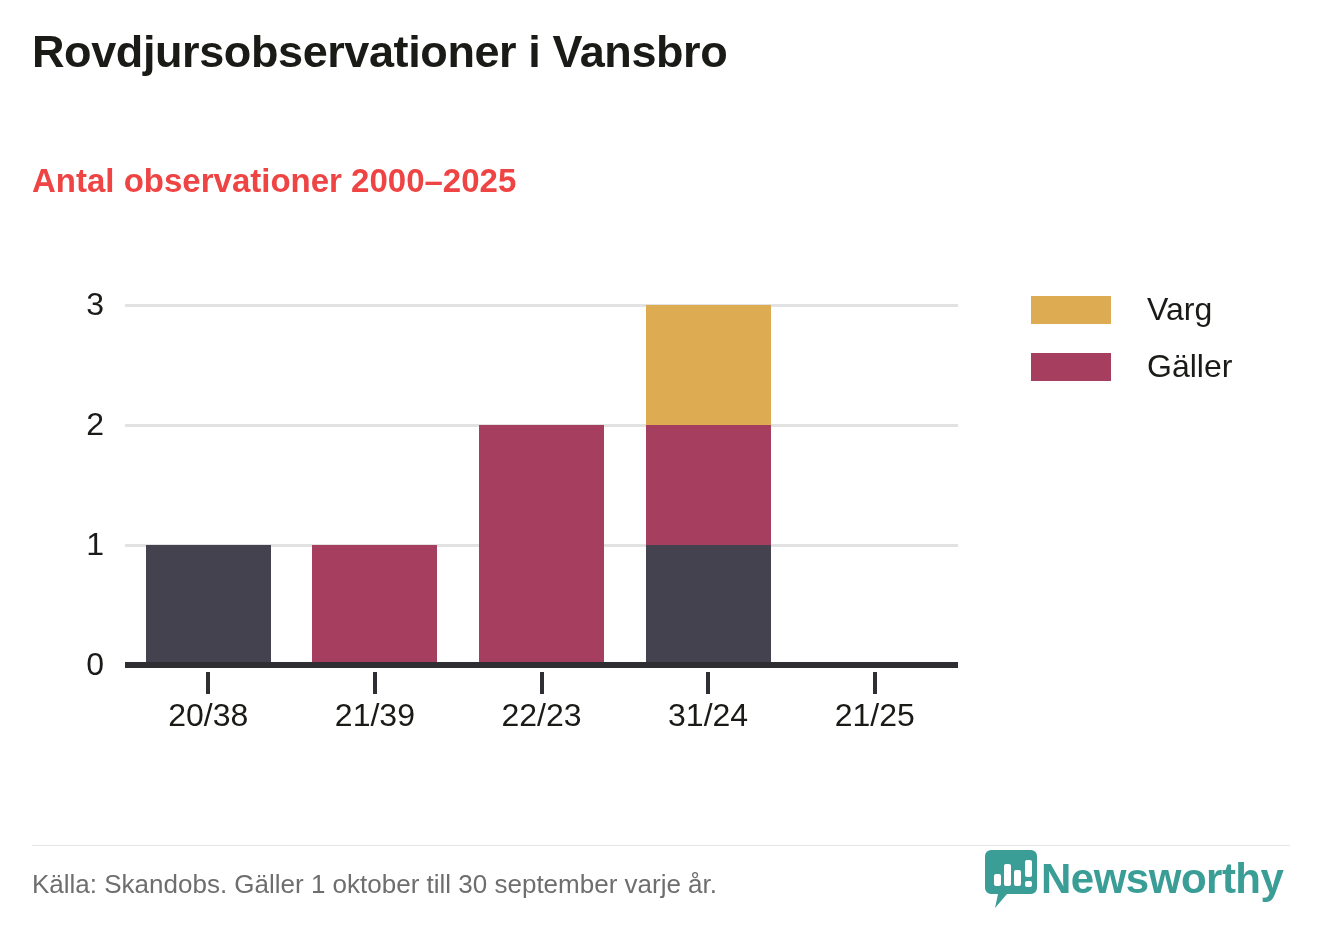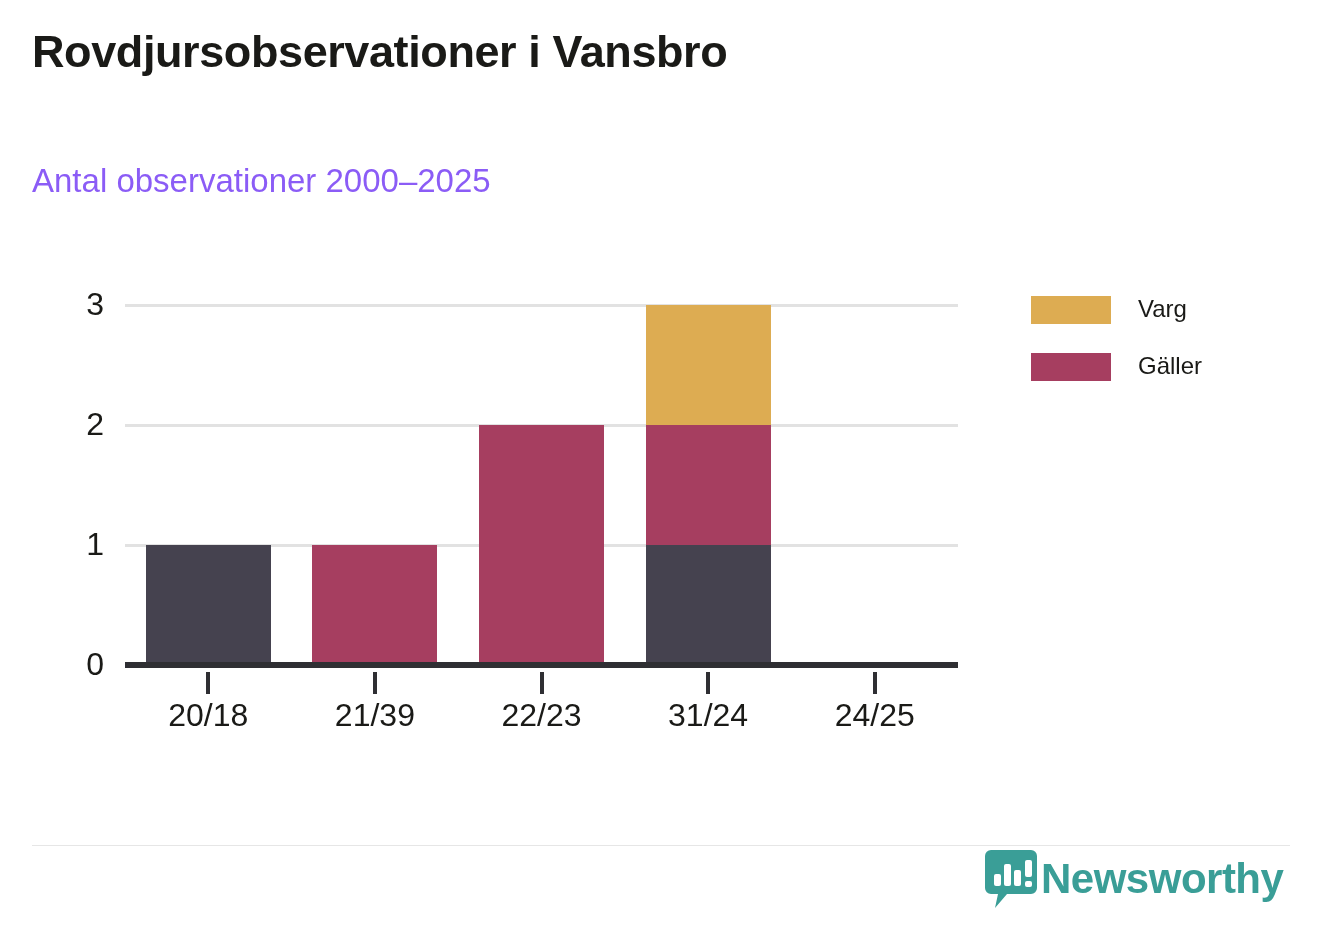--- a/index.html
+++ b/index.html
@@ -33,22 +33,22 @@
     font-weight: bold;
     letter-spacing: -0.4px;
     color: #1a1a17;
     white-space: nowrap;
   }
   #chart-subtitle {
     position: absolute;
     left: 32px;
     top: 162px;
     font-size: 33px;
-    font-weight: normal;
-    color: #8b5cf6;
+    font-weight: bold;
+    color: #ef4444;
     white-space: nowrap;
   }
 
   
   #plot-region {
     position: absolute;
     left: 0;
     top: 0;
     width: 1322px;
     height: 760px;
@@ -130,23 +130,23 @@
   }
   .legend-swatch {
     position: absolute;
     left: 0;
     top: 8px;
     width: 80px;
     height: 28px;
   }
   .legend-label {
     position: absolute;
-    left: 107px;
+    left: 116px;
     top: 0;
-    font-size: 24px;
+    font-size: 32px;
     color: #1a1a17;
     white-space: nowrap;
     line-height: 42px;
   }
 
   
   #footer-divider {
     position: absolute;
     left: 32px;
     top: 845px;
@@ -218,44 +218,45 @@
         <div class="bar-group" title="23/24" style="left: 520.6px; height: 360px;">
           <div class="bar-seg" style="background: rgb(69, 66, 79); height: 120px; bottom: 0px;"></div>
           <div class="bar-seg" style="background: rgb(166, 62, 96); height: 120px; bottom: 120px;"></div>
           <div class="bar-seg" style="background: rgb(221, 172, 82); height: 120px; bottom: 240px;"></div>
         </div>
         <div class="bar-group" title="24/25" style="left: 687.2px; height: 360px;"></div>
       </div>
     <div id="axis-line"></div>
     <div id="xticks">
         <div class="x-tick" style="left: 206.3px; background: rgb(47, 47, 51);"></div>
-        <div class="x-tick-label" style="left: 208.3px;">20/18</div>
+        <div class="x-tick-label" style="left: 208.3px;">20/38</div>
         <div class="x-tick" style="left: 372.9px; background: rgb(47, 47, 51);"></div>
         <div class="x-tick-label" style="left: 374.9px;">21/39</div>
         <div class="x-tick" style="left: 539.5px; background: rgb(47, 47, 51);"></div>
         <div class="x-tick-label" style="left: 541.5px;">22/23</div>
         <div class="x-tick" style="left: 706.1px; background: rgb(47, 47, 51);"></div>
         <div class="x-tick-label" style="left: 708.1px;">31/24</div>
         <div class="x-tick" style="left: 872.7px; background: rgb(47, 47, 51);"></div>
-        <div class="x-tick-label" style="left: 874.7px;">24/25</div>
+        <div class="x-tick-label" style="left: 874.7px;">21/25</div>
       </div>
   </div>
 
   <div id="legend">
       <div class="legend-item">
         <div class="legend-swatch" style="background: rgb(221, 172, 82);"></div>
         <div class="legend-label">Varg</div>
       </div>
       <div class="legend-item">
         <div class="legend-swatch" style="background: rgb(166, 62, 96);"></div>
         <div class="legend-label">Gäller</div>
       </div>
     </div>
 
   <div id="footer-divider"></div>
+  <div id="source-note">Källa: Skandobs. Gäller 1 oktober till 30 september varje år.</div>
 
   <div id="brand-logo">
     <svg id="brand-mark" viewBox="0 0 52 58">
       <path d="M6 0 H46 A6 6 0 0 1 52 6 V38 A6 6 0 0 1 46 44 H22 L10 58 L13 44 H6 A6 6 0 0 1 0 38 V6 A6 6 0 0 1 6 0 Z" fill="#3a9e97"></path>
       <rect x="9" y="24" width="7" height="12" rx="2" fill="#ffffff"></rect>
       <rect x="19" y="14" width="7" height="22" rx="2" fill="#ffffff"></rect>
       <rect x="29" y="20" width="7" height="16" rx="2" fill="#ffffff"></rect>
       <rect x="40" y="10" width="7" height="17" rx="2" fill="#ffffff"></rect>
       <rect x="40" y="31" width="7" height="6" rx="2" fill="#ffffff"></rect>
     </svg>

